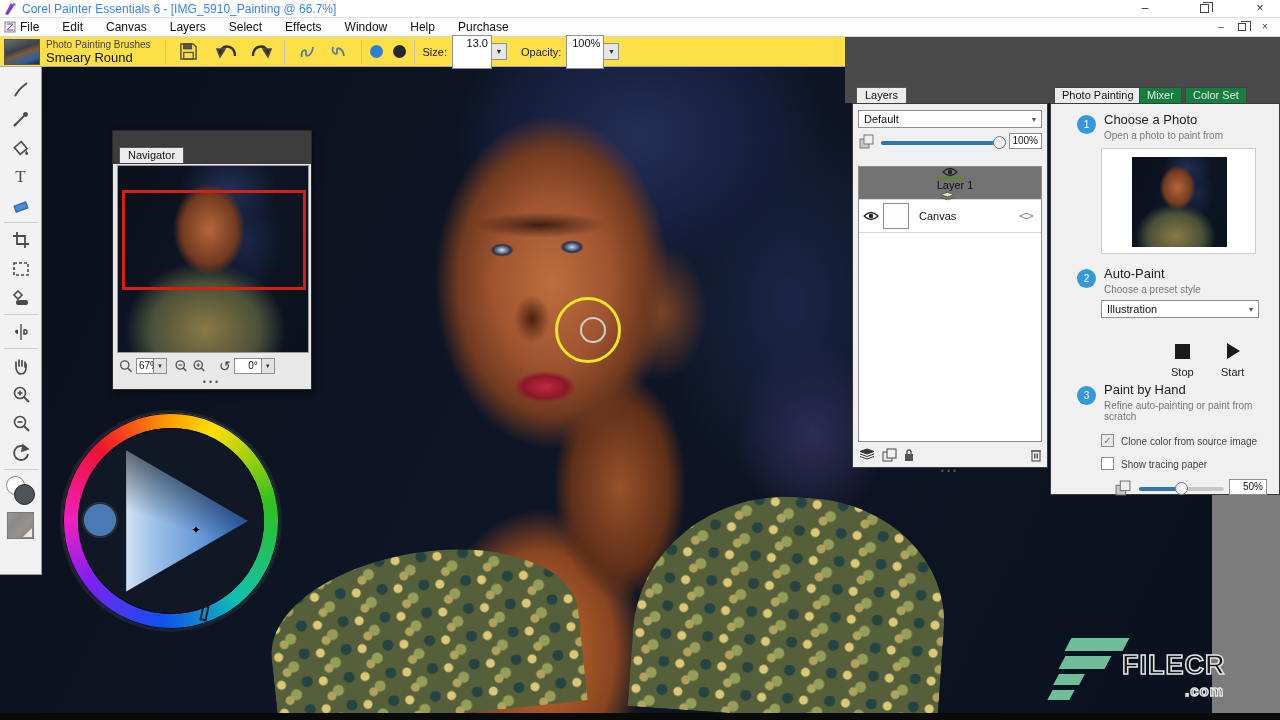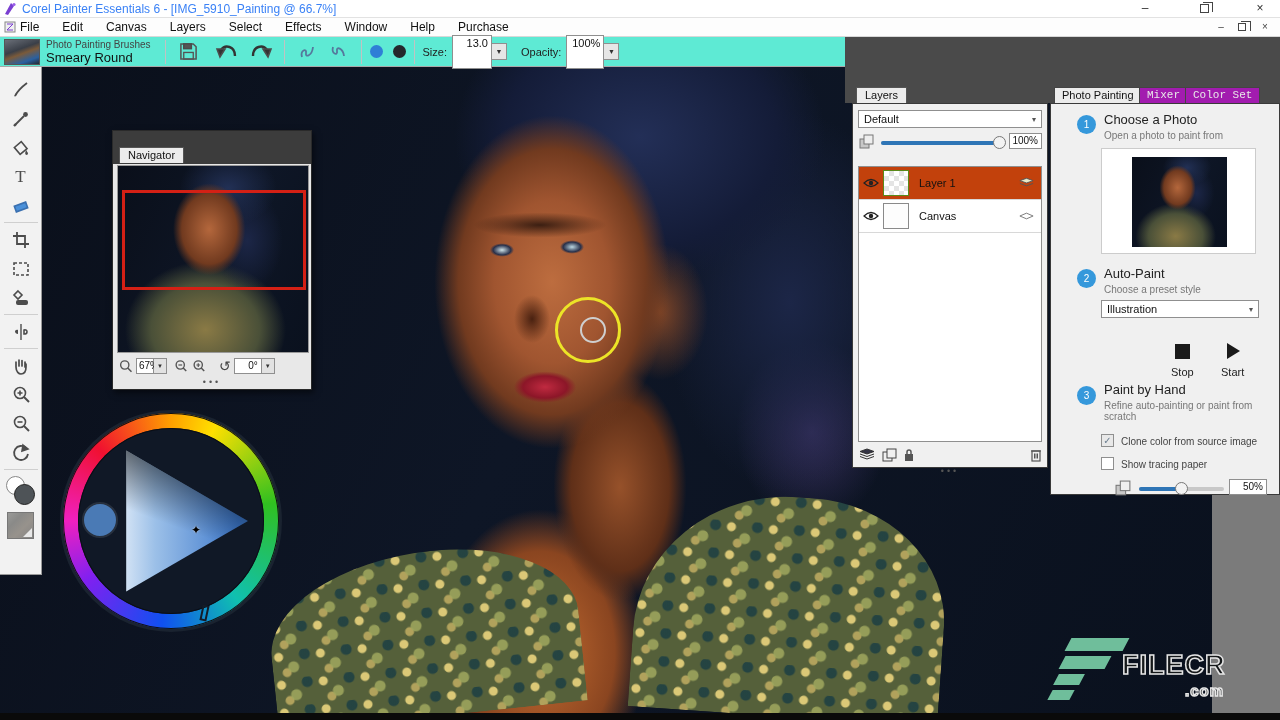--- a/index.html
+++ b/index.html
@@ -13,21 +13,21 @@
   #titlebar .title { position:absolute; left:22px; top:2px; font-size:12px; color:#3b82f6; white-space:nowrap; }
   .winbtn { position:absolute; top:1px; width:30px; height:15px; text-align:center; font-size:12px; color:#333; line-height:14px; }
   .restore-glyph { position:absolute; width:9px; height:9px; border:1px solid #444; background:#fff; }
   .restore-glyph:before { content:""; position:absolute; left:2px; top:-3px; width:9px; height:9px; border:1px solid #444; border-bottom:none; border-left:none; }
 
   #menubar { left:0; top:18px; width:1280px; height:19px; background:#fdfdfd; border-bottom:1px solid #d8d8d8; z-index:40; }
   #menubar .items { position:absolute; left:18px; top:1px; display:flex; gap:19px; font-size:12px; color:#111; }
   #menubar .items span { padding:1px 2px; }
   .mdibtn { position:absolute; top:3px; width:18px; height:13px; text-align:center; font-size:10px; color:#444; line-height:12px; }
 
-  #propbar { left:0; top:37px; width:845px; height:30px; background:#5eead4; border-bottom:1px solid #a8a8a8; z-index:40; display:flex; align-items:center; }
+  #propbar { left:0; top:37px; width:845px; height:30px; background:#fde047; border-bottom:1px solid #a8a8a8; z-index:40; display:flex; align-items:center; }
   .vsep { width:1px; height:24px; background:#c2c2c2; margin:0 8px; }
   .inbox { background:#fff; border:1px solid #8f8f8f; height:34px; font-size:11px; color:#111; text-align:right; padding:1px 3px 0 2px; }
   .spinbtn { width:15px; height:17px; background:#e6e6e6; border:1px solid #8f8f8f; border-left:none; font-size:7px; color:#333; text-align:center; line-height:16px; }
   .lbl { font-size:11px; color:#222; }
 
   
   #canvas { left:0; top:67px; width:1212px; height:646px; z-index:1; overflow:hidden;
     background-image:
       radial-gradient(ellipse 16px 9px at 502px 183px, #cfe3e8 0%, #28304a 55%, rgba(20,20,30,0) 75%),
       radial-gradient(ellipse 16px 9px at 572px 180px, #bcd8e2 0%, #28304a 55%, rgba(20,20,30,0) 75%),
@@ -104,33 +104,33 @@
   
   #layers-panel { left:852px; top:87px; width:196px; height:381px; z-index:12; }
   #layers-body { position:absolute; left:0; top:16px; width:196px; height:365px; background:#f0f0f0; border:1px solid #3a3a3a; }
   .dd { background:#fff; border:1px solid #8f8f8f; font-size:11px; color:#111; display:flex; align-items:center; justify-content:space-between; padding:0 5px; }
   .dd .chev { font-size:8px; color:#555; }
   .slider-track { position:relative; height:4px; background:#c8c8c8; border-radius:2px; }
   .slider-fill { position:absolute; left:0; top:0; height:4px; background:#2e75b6; border-radius:2px; }
   .slider-thumb { position:absolute; top:-5px; width:13px; height:13px; border-radius:50%; background:#f2f2f2; border:1px solid #777; }
   #layer-list { position:absolute; left:5px; top:62px; width:184px; height:276px; background:#fff; border:1px solid #8f8f8f; }
   .layer-row { position:relative; height:33px; border-bottom:1px solid #d8d8d8; display:flex; align-items:center; }
-  .layer-row.sel { background:#c2410c; }
+  .layer-row.sel { background:#737373;flex-direction:column; }
   .eye { width:24px; display:flex; justify-content:center; }
   .lthumb { width:26px; height:26px; border:1px solid #8a8a8a; }
   .checker { background:repeating-conic-gradient(#e4e4e4 0% 25%, #ffffff 0% 50%); background-size:10px 10px; }
   .lname { font-size:11px; color:#111; margin-left:10px; flex:1; }
   .licon { margin-right:6px; }
   #layers-foot { position:absolute; left:5px; top:342px; width:184px; height:18px; display:flex; align-items:center; gap:6px; }
 
   
   #photo-panel { left:1050px; top:87px; width:230px; height:408px; z-index:12; }
   .ptab { font-size:11px; padding:1px 7px 2px 7px; border:1px solid #444; border-bottom:none; display:inline-block; }
   .ptab.active { background:#ececec; color:#111; }
-  .ptab.inactive { background:#a21caf; color:#e8e8e8;font-family:Liberation Mono, monospace; }
+  .ptab.inactive { background:#15803d; color:#e8e8e8; }
   #photo-body { position:absolute; left:0; top:16px; width:230px; height:392px; background:#f0f0f0; border:1px solid #3a3a3a; }
   .stepnum { position:absolute; width:19px; height:19px; border-radius:50%; background:#3598db; color:#fff; font-size:10px; text-align:center; line-height:19px; }
   .steptitle { position:absolute; font-size:13px; color:#222; }
   .stepsub { position:absolute; font-size:10px; color:#777; }
   .checkbox { position:absolute; width:13px; height:13px; background:#fff; border:1px solid #8f8f8f; font-size:10px; line-height:12px; text-align:center; color:#6a7d8f; }
   .cklbl { position:absolute; font-size:10px; color:#444; }
   #stop-sq { position:absolute; width:15px; height:15px; background:#1a1a1a; }
   #start-tri { position:absolute; width:0; height:0; border-style:solid; border-width:8px 0 8px 13px; border-color:transparent transparent transparent #1a1a1a; }
   .btnlbl { position:absolute; font-size:11px; color:#222; }
 

